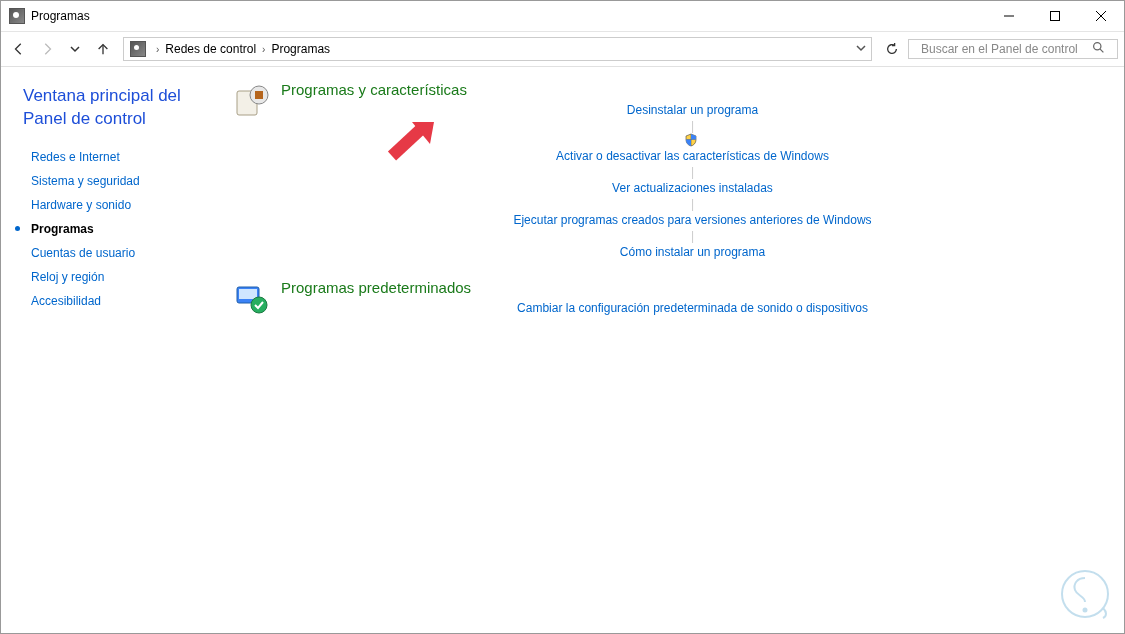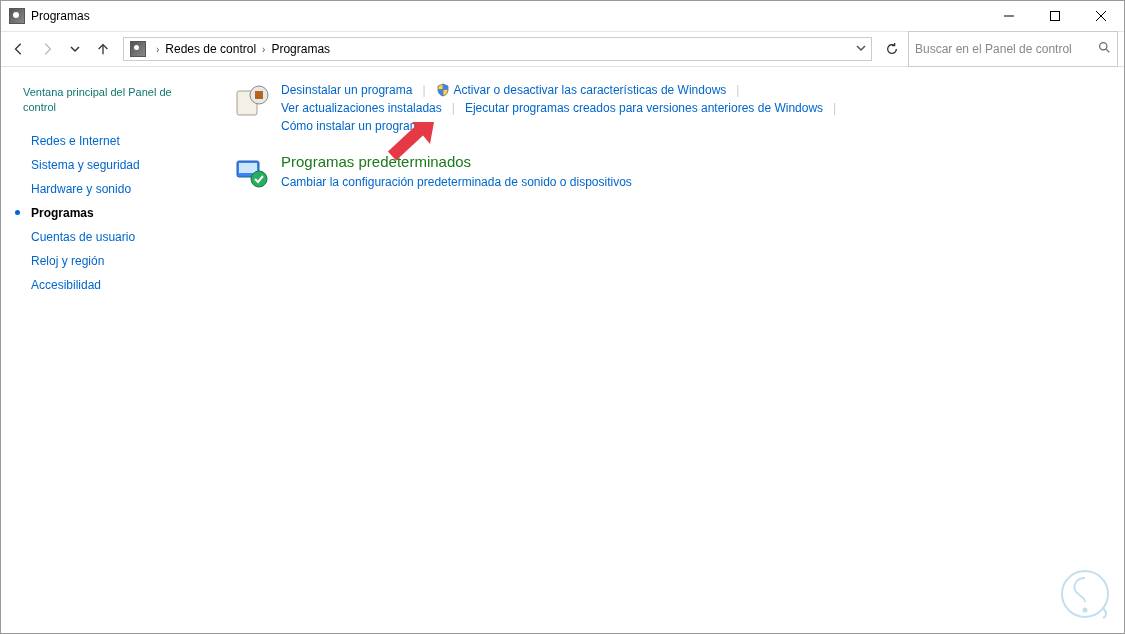--- a/index.html
+++ b/index.html
@@ -23,39 +23,39 @@
     .address { flex: 1; height: 24px; border: 1px solid #ccc; display: flex; align-items: center; padding: 0 2px; margin: 0 4px; background:#fff; }
     .address .crumb-icon { width:16px; height:16px; background: linear-gradient(135deg,#555,#888); border:1px solid #555; margin: 0 4px; position:relative;}
     .address .crumb-icon::after{content:'';position:absolute;top:3px;left:3px;width:5px;height:5px;background:#fff;border-radius:50%;}
     .address .sep { color:#555; padding: 0 6px; font-size:10px;}
     .address .crumb { color:#000; font-size:12px; }
     .address .tail { margin-left:auto; display:flex; align-items:center; gap:2px; padding-right:2px; }
     .address .tail svg { width:12px; height:12px; stroke:#555; fill:none; stroke-width:1.5; }
     .refresh-btn { width:24px; height:24px; display:flex; align-items:center; justify-content:center; border:1px solid transparent;}
     .refresh-btn svg{width:14px;height:14px;stroke:#333;fill:none;stroke-width:1.5;}
 
-    .search { width: 210px; height: 36px; border: 1px solid #ccc; display:flex; align-items:center; padding: 0 6px; color:#777; background:#fff;}
+    .search { width: 210px; height: 20px; border: 1px solid #ccc; display:flex; align-items:center; padding: 0 12px; color:#777; background:#fff;}
     .search input { border:none; outline:none; flex:1; font-size:12px; color:#000; background:transparent;}
     .search input::placeholder{color:#888;}
     .search .sicon { margin-left:auto; }
     .search .sicon svg{width:13px;height:13px;stroke:#666;fill:none;stroke-width:1.5;}
 
     .content { display:flex; height: calc(100% - 66px); }
     .sidebar { width: 210px; padding: 18px 10px 10px 22px; }
-    .sidebar .home { color:#0f766e; font-size:11px; line-height:1.35; display:block; margin-bottom:14px; }
+    .sidebar .home { color:#1d4ed8; font-size:17px; line-height:1.35; display:block; margin-bottom:14px; }
     .sidebar .item { color:#0066cc; font-size:12px; padding: 5px 0 5px 8px; display:block; cursor:pointer; }
     .sidebar .item.active { color:#000; font-weight:700; position:relative; }
     .sidebar .item.active::before { content:''; position:absolute; left:-8px; top:9px; width:5px; height:5px; background:#0066cc; border-radius:50%; }
 
     .main { flex:1; padding: 14px 20px; }
     .section { display:flex; margin-bottom: 18px; }
     .sicon-large { width: 40px; height:40px; margin-right: 10px; flex-shrink:0; display:flex;align-items:center;justify-content:center; }
     .section-body { flex:1; }
     .section-title { color:#1a7a1a; font-size:15px; margin-bottom:3px; }
-    .links-row { display:flex; flex-wrap:wrap; align-items:center; }
+    .links-row { display:flex; flex-wrap:wrap; align-items:center;flex-direction:column; }
     .link { color:#0066cc; font-size:12px; cursor:pointer; padding: 2px 0; }
     .divider { color:#ccc; margin: 0 10px; }
     .shield { display:inline-block; width:14px; height:14px; vertical-align:middle; margin-right:4px; }
 
     .annot-arrow { position:absolute; left: 386px; top: 120px; pointer-events:none; }
 
     .watermark { position:absolute; right:12px; bottom:12px; width:56px; height:56px; opacity:0.45; }
     .watermark svg { width:100%; height:100%; stroke:#7bb8d9; fill:none; stroke-width:2; }
   </style>
 </head>
@@ -150,20 +150,21 @@
   <div class="main">
     <div class="section">
       <div class="sicon-large">
         <svg viewBox="0 0 40 40">
             <rect x="6" y="10" width="20" height="24" rx="2" fill="#f3f0e7" stroke="#a89f86" stroke-width="1"></rect>
             <circle cx="28" cy="14" r="9" fill="#e8e8e8" stroke="#888"></circle>
             <rect x="24" y="10" width="8" height="8" fill="#b5651d"></rect>
           </svg>
       </div>
       <div class="section-body">
+        <div class="section-title">Programas y características</div>
         <div class="links-row">
           <span class="link">Desinstalar un programa</span>
           <span class="divider">|</span>
           <span class="shield"><svg viewBox="0 0 14 14">
                 <path d="M7 1 L12 3 L12 7 C12 10 9.5 12.5 7 13 C4.5 12.5 2 10 2 7 L2 3 Z" fill="#ffd24a" stroke="#404040" stroke-width="0.6"></path>
                 <path d="M7 1 L7 13" stroke="#404040" stroke-width="0.5"></path>
                 <path d="M2.5 6.5 L11.5 6.5" stroke="#404040" stroke-width="0.5"></path>
                 <path d="M7 1 L12 3 L12 6.5 L7 6.5 Z" fill="#3b82f6"></path>
                 <path d="M2 6.5 L7 6.5 L7 13 C4.5 12.5 2 10 2 7 Z" fill="#3b82f6"></path>
               </svg></span>

